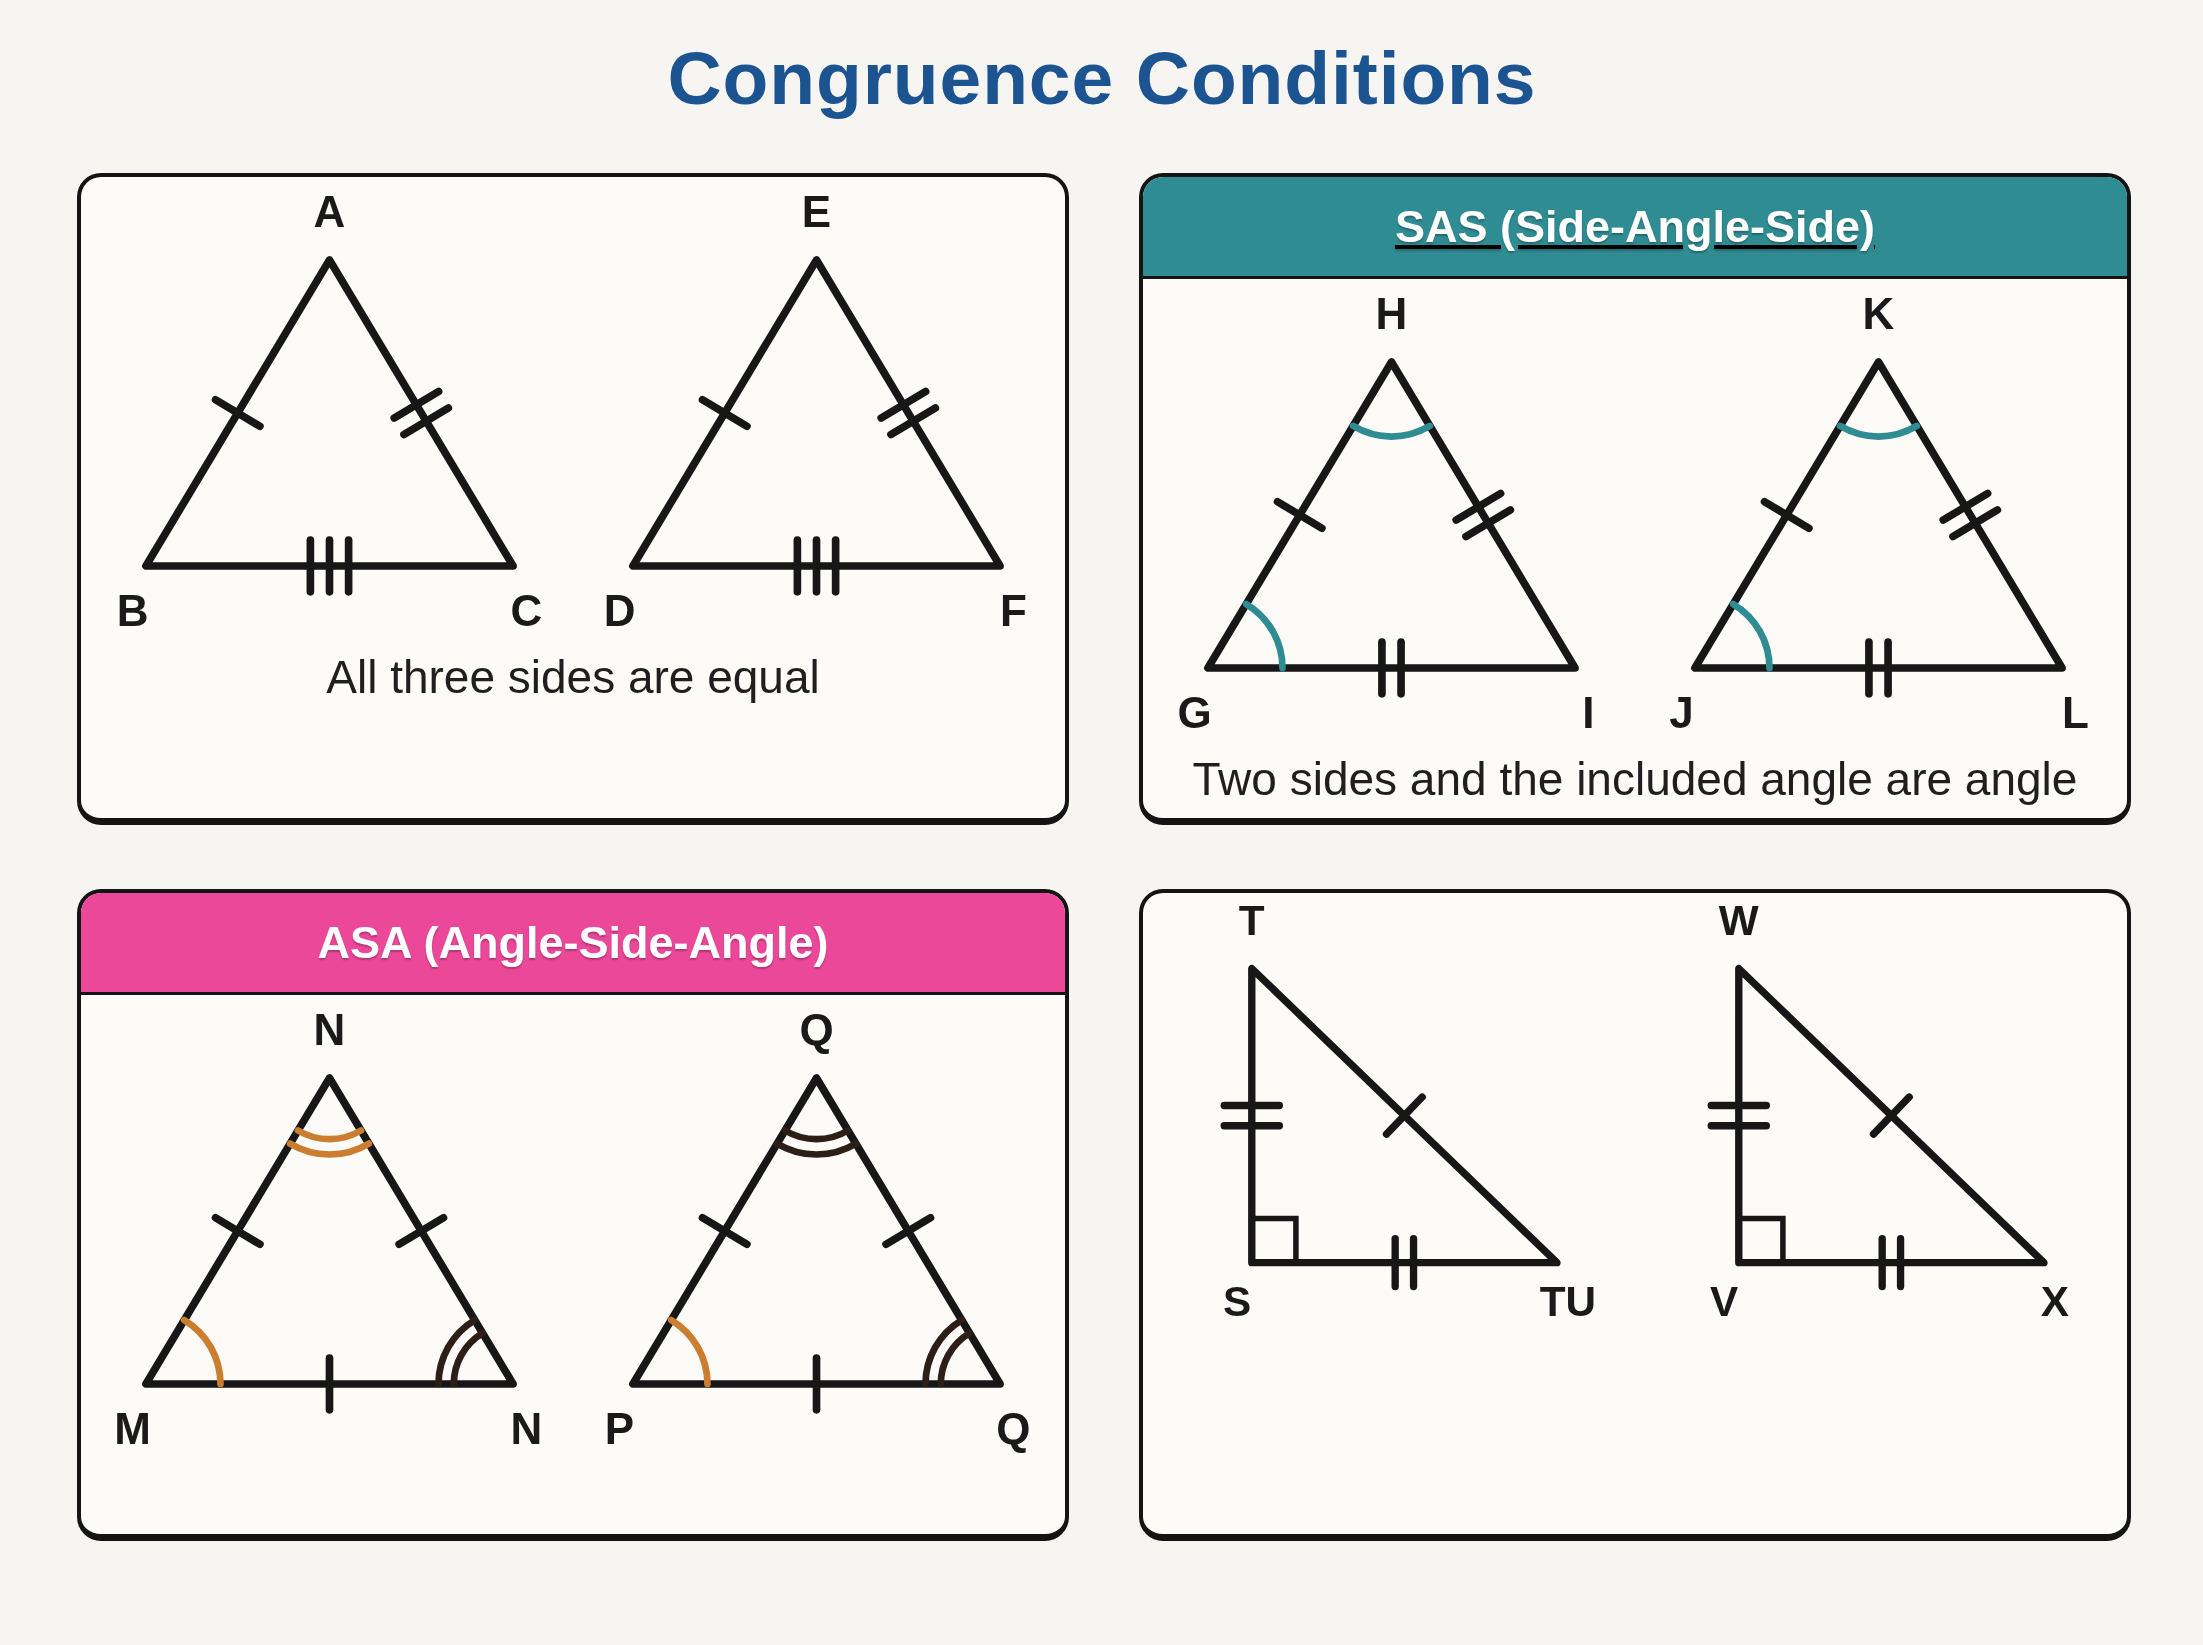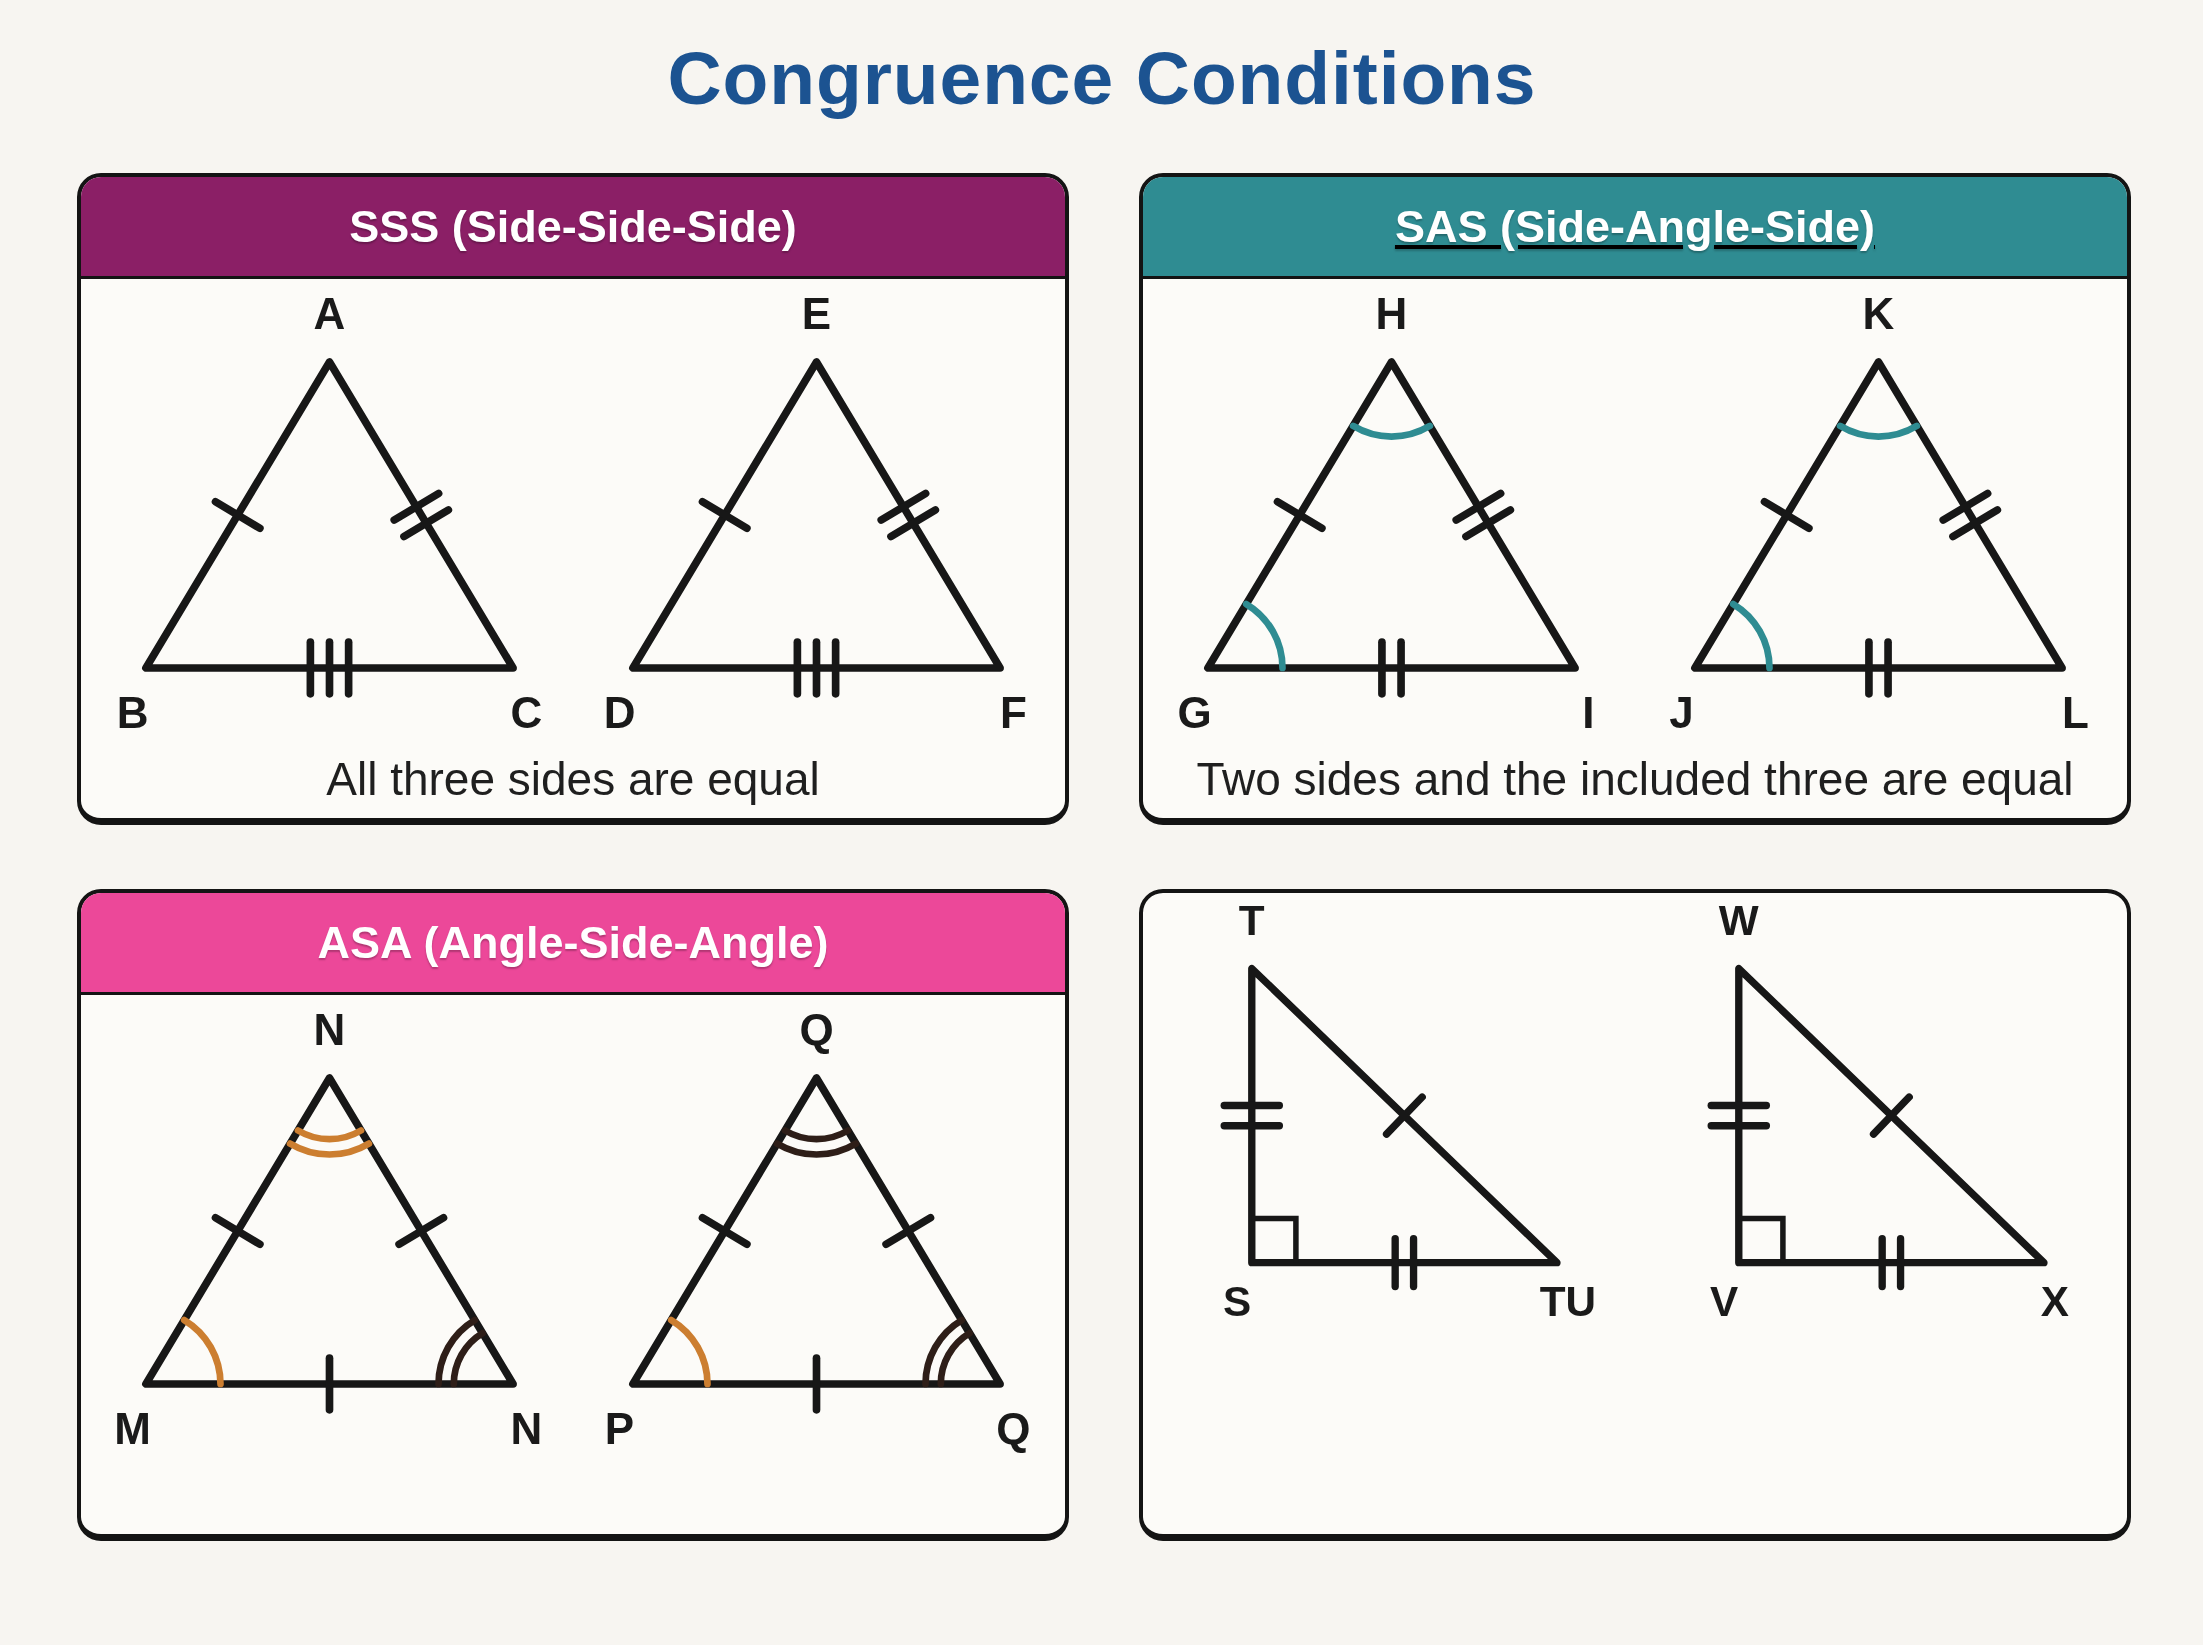--- a/index.html
+++ b/index.html
@@ -77,23 +77,20 @@
   .ra-square { fill: none; stroke: #171717; stroke-width: 6; }
 </style>
 </head>
 <body>
 
 <h1 class="page-title" style="color: rgb(28, 83, 145);">Congruence Conditions</h1>
 
 <div class="grid">
 
   <section class="card">
-    <header class="card-header" style="background-color: rgb(139, 31, 102);">
-      <span>SSS (Side-Side-Side)</span>
-    </header>
     <div class="card-body">
       <div class="tri-row">
 
         <svg width="459" height="468" viewBox="0 0 480 470">
           <path class="tri-outline" d="M 240 75 L 48 395 L 432 395 Z"></path>
           <g class="tick">
             <line x1="120.8" y1="221.1" x2="167.2" y2="248.9"></line>
           </g>
           <g class="tick">
             <line x1="354.1" y1="212.5" x2="307.7" y2="240.3"></line>
@@ -174,21 +171,21 @@
           <g class="tick">
             <line x1="230" y1="368" x2="230" y2="422"></line>
             <line x1="250" y1="368" x2="250" y2="422"></line>
           </g>
           <text class="vlabel" x="240" y="40">K</text>
           <text class="vlabel" x="34" y="458">J</text>
           <text class="vlabel" x="446" y="458">L</text>
         </svg>
 
       </div>
-      <p class="caption">Two sides and the included three are equal</p>
+      <p class="caption">Two sides and the included angle are angle</p>
     </div>
   </section>
 
   <section class="card">
     <header class="card-header" style="background-color: #ec4899;">
       <span>ASA (Angle-Side-Angle)</span>
     </header>
     <div class="card-body">
       <div class="tri-row">
 

